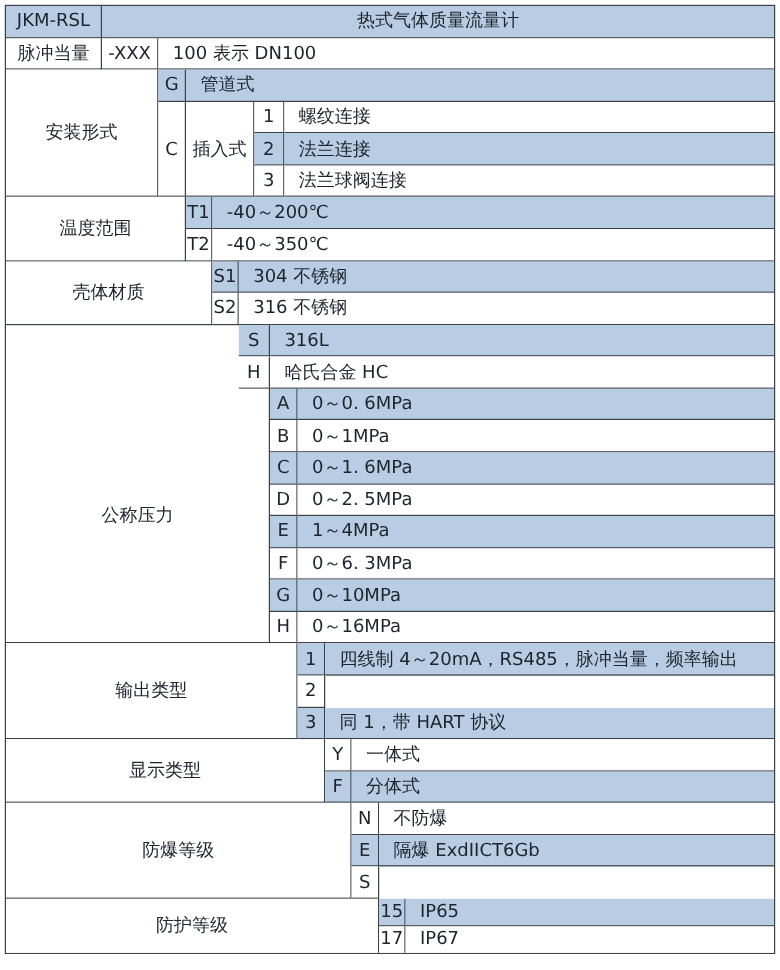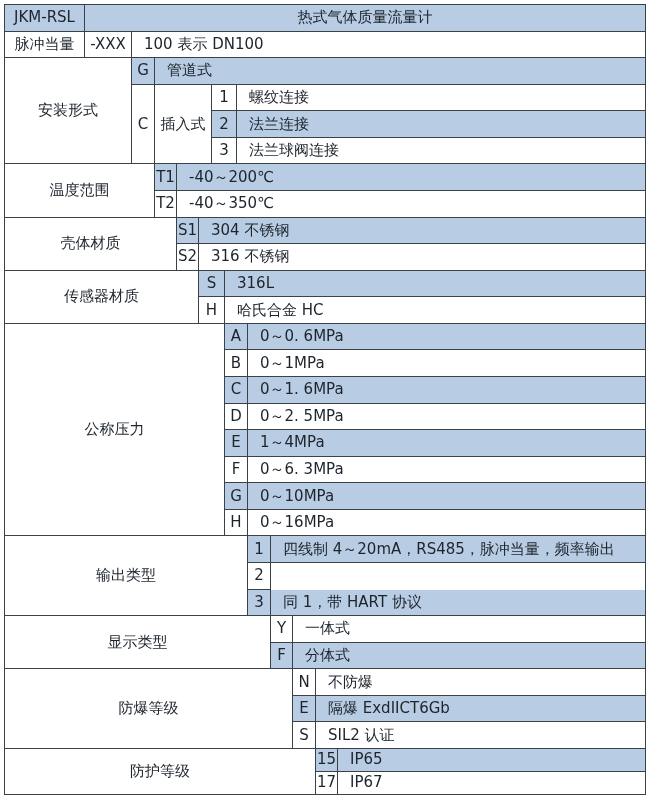--- a/index.html
+++ b/index.html
@@ -80,21 +80,20 @@
   <div class="c v b" style="grid-area:7/5/8/15">-40～200℃</div>
   <div class="c" style="grid-area:8/4/9/5">T2</div>
   <div class="c v" style="grid-area:8/5/9/15">-40～350℃</div>
 
   <div class="c" style="grid-area:9/1/11/5">壳体材质</div>
   <div class="c b" style="grid-area:9/5/10/6">S1</div>
   <div class="c v b" style="grid-area:9/6/10/15">304 不锈钢</div>
   <div class="c" style="grid-area:10/5/11/6">S2</div>
   <div class="c v" style="grid-area:10/6/11/15">316 不锈钢</div>
 
-  <div class="c" style="grid-area:11/1/13/6">传感器材质</div>
   <div class="c b" style="grid-area:11/6/12/8">S</div>
   <div class="c v b" style="grid-area:11/8/12/15">316L</div>
   <div class="c" style="grid-area:12/6/13/8">H</div>
   <div class="c" style="grid-area:13/1/21/8">公称压力</div>
 
   <div class="c v" style="grid-area:12/8/13/15">哈氏合金 HC</div>
   <div class="c b" style="grid-area:13/8/14/10">A</div>
   <div class="c v b" style="grid-area:13/10/14/15">0～0. 6MPa</div>
   <div class="c" style="grid-area:14/8/15/10">B</div>
   <div class="c v" style="grid-area:14/10/15/15">0～1MPa</div>
@@ -123,21 +122,20 @@
   <div class="c v" style="grid-area:24/12/25/15">一体式</div>
   <div class="c b" style="grid-area:25/11/26/12">F</div>
   <div class="c" style="grid-area:26/1/29/12">防爆等级</div>
 
   <div class="c v b" style="grid-area:25/12/26/15">分体式</div>
   <div class="c" style="grid-area:26/12/27/13">N</div>
   <div class="c v" style="grid-area:26/13/27/15">不防爆</div>
   <div class="c b" style="grid-area:27/12/28/13">E</div>
   <div class="c v b" style="grid-area:27/13/28/15">隔爆 ExdIICT6Gb</div>
   <div class="c" style="grid-area:28/12/29/13">S</div>
-  <div class="c v" style="grid-area:28/13/29/15">SIL2 认证</div>
 
   <div class="c nb" style="grid-area:29/1/31/13">防护等级</div>
   <div class="c b" style="grid-area:29/13/30/14">15</div>
   <div class="c v b" style="grid-area:29/14/30/15">IP65</div>
   <div class="c nb" style="grid-area:30/13/31/14">17</div>
   <div class="c v nb" style="grid-area:30/14/31/15">IP67</div>
 
 </div>
 
 </body></html>

